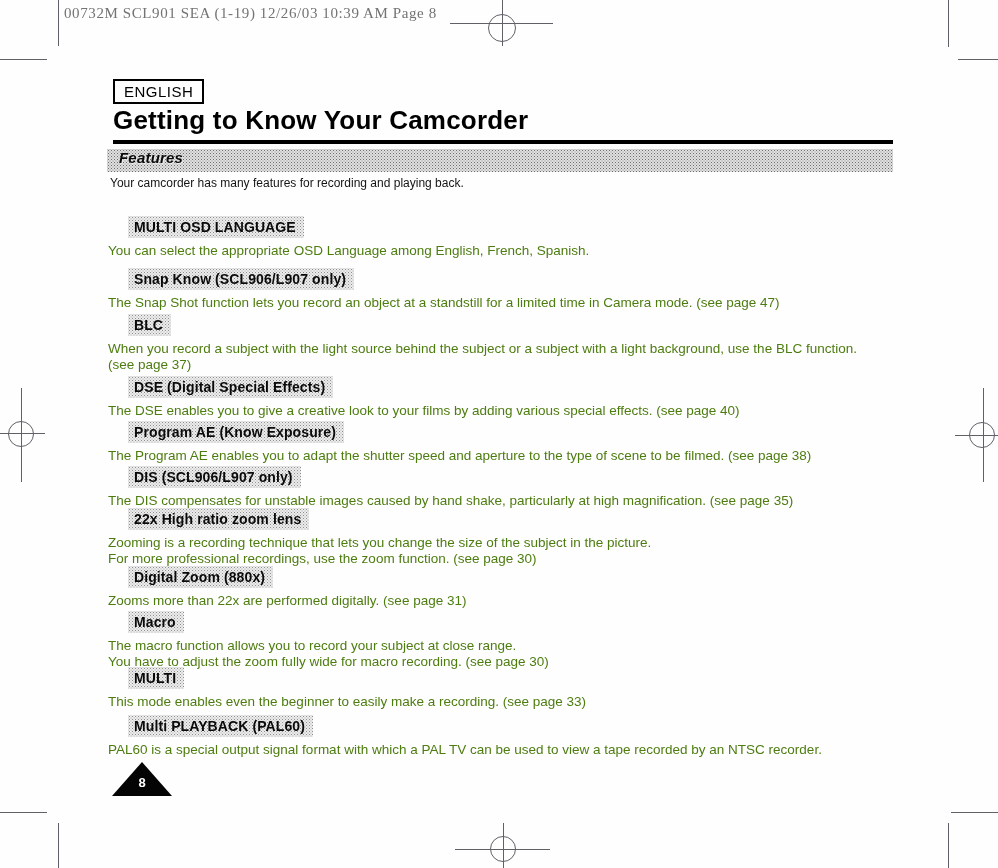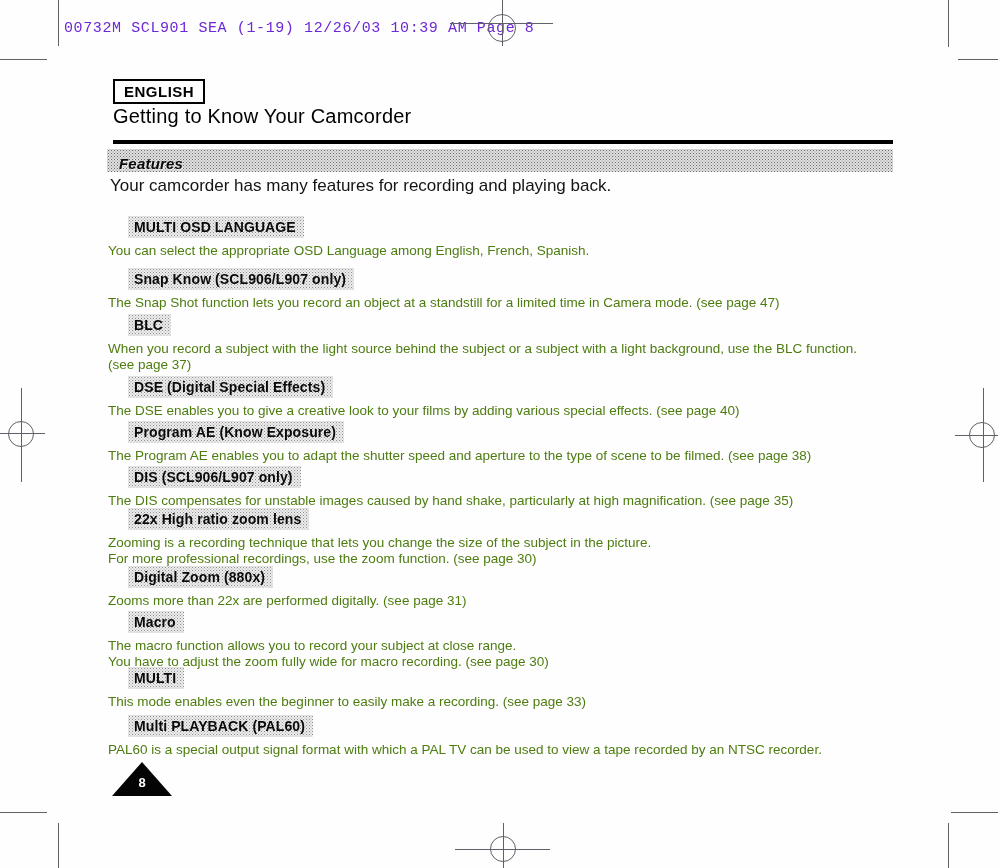--- a/index.html
+++ b/index.html
@@ -2,41 +2,41 @@
 <html><head>
 <meta charset="utf-8">
 <style>
   html,body{margin:0;padding:0;background:#ffffff;}
   .stage{
     position:relative;width:998px;height:868px;background:#fefefe;overflow:hidden;
     font-family:"Liberation Sans",sans-serif;color:#141414;
   }
   
   .print-header{
-    position:absolute;left:64px;top:20px;
-    font-family:Liberation Mono, monospace;
-    font-size:15px;letter-spacing:.6px;color:#6d28d9;white-space:nowrap;
+    position:absolute;left:64px;top:5px;
+    font-family:Liberation Serif, serif;
+    font-size:15px;letter-spacing:.6px;color:#737373;white-space:nowrap;
   }
   
   .mark{position:absolute;background:#606068;}
   .vline{width:1px;}
   .hline{height:1px;}
   .regcircle{
     position:absolute;border:1px solid #606068;border-radius:50%;
     background:transparent;box-sizing:border-box;
   }
   
   .lang-box{
     position:absolute;left:113px;top:79px;
     border:2px solid #000;padding:2px 9px;
-    font-size:15px;font-weight:bold;letter-spacing:.5px;color:#000;
+    font-size:15px;font-weight:normal;letter-spacing:.5px;color:#000;
   }
   .page-title{
     position:absolute;left:113px;top:105px;
-    font-size:20px;font-weight:normal;color:#000;letter-spacing:.2px;white-space:nowrap;
+    font-size:26px;font-weight:bold;color:#000;letter-spacing:.2px;white-space:nowrap;
   }
   .title-rule{position:absolute;left:113px;top:140px;width:780px;height:4px;background:#000;}
   
   .stipple-dark{
     background-color:#e0e0e0;
     background-image:
       radial-gradient(circle,#6e6e6e 30%,rgba(0,0,0,0) 34%),
       radial-gradient(circle,#8a8a8a 30%,rgba(0,0,0,0) 34%);
     background-size:3px 3px,3px 3px;
     background-position:0 0,1.5px 1.5px;
@@ -45,28 +45,28 @@
     background-color:#ececec;
     background-image:
       radial-gradient(circle,#8f8f8f 26%,rgba(0,0,0,0) 30%),
       radial-gradient(circle,#ababab 26%,rgba(0,0,0,0) 30%);
     background-size:3px 3px,3px 3px;
     background-position:0 0,1.5px 1.5px;
     margin-left:20px;
   }
   .features-bar{
     position:absolute;left:107px;top:149px;width:786px;height:23px;
-    display:flex;align-items:flex-end;box-sizing:border-box;
+    display:flex;align-items:flex-start;box-sizing:border-box;
   }
   .features-label{
     font-size:15px;font-weight:bold;font-style:italic;color:#0a0a0a;
     padding-left:12px;letter-spacing:.2px;
     text-shadow:1px 1px 0 rgba(255,255,255,.55);
   }
-  .intro{position:absolute;left:110px;top:176px;font-size:17px;white-space:nowrap;}
+  .intro{position:absolute;left:110px;top:176px;font-size:12px;white-space:nowrap;}
   
   .feature{position:absolute;left:108px;width:860px;}
   .fh{
     display:inline-block;font-size:14px;font-weight:bold;color:#0a0a0a;
     padding:3px 8px 3px 6px;letter-spacing:.1px;white-space:nowrap;
   }
   .fb{margin-top:5px;}
   .fb .line{font-size:13.5px;line-height:16px;white-space:nowrap;color:#4d7c0f;}
   
   .page-tab{position:absolute;left:112px;top:762px;width:60px;height:34px;}

